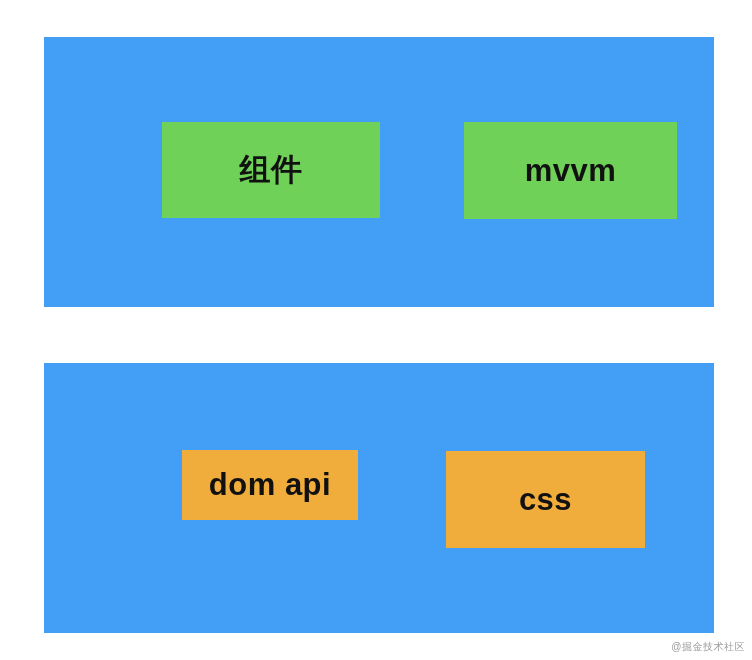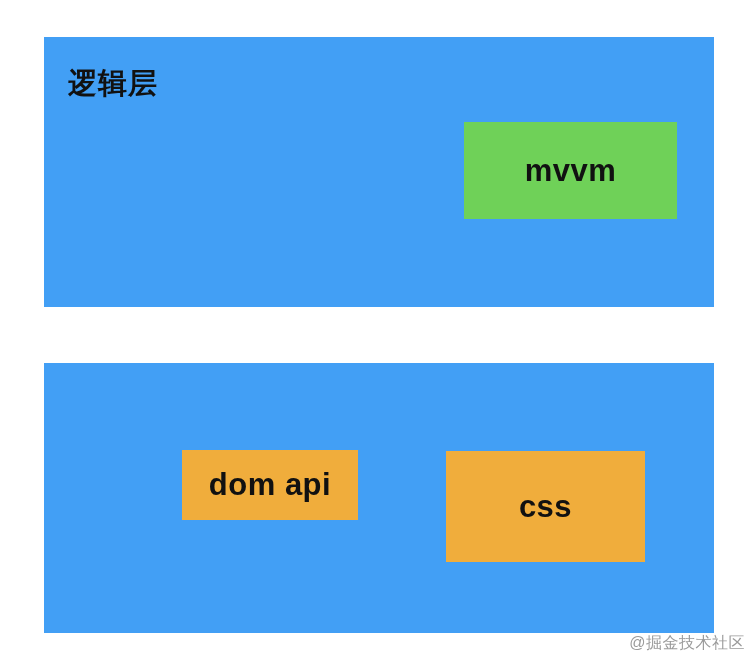--- a/index.html
+++ b/index.html
@@ -41,36 +41,36 @@
       font-size: 31px;
       font-weight: 700;
       color: var(--text, #111111);
       letter-spacing: 0.5px;
     }
     .node.green { background: var(--green, #6FD158); }
     .node.orange { background: var(--orange, #F0AD3C); }
     #box-component { left: 118px; top: 85px; width: 218px; height: 96px; }
     #box-mvvm      { left: 420px; top: 85px; width: 213px; height: 97px; }
     #box-domapi    { left: 138px; top: 87px; width: 176px; height: 70px; }
-    #box-css       { left: 402px; top: 88px; width: 199px; height: 111px; }
+    #box-css       { left: 402px; top: 88px; width: 199px; height: 97px; }
     .watermark {
       position: absolute;
       right: 7px;
       bottom: 6px;
-      font-size: 16px;
+      font-size: 10px;
       font-weight: 400;
       color: var(--watermark, #9b9b9b);
       letter-spacing: 0.5px;
     }
   </style>
 </head>
 <body style="--layer-bg: #429FF5; --green: #6FD158; --orange: #F0AD3C; --text: #111111; --watermark: #9b9b9b;">
 
 <div class="layer-panel" id="layer-logic">
-  <div class="layer-title">逻辑层</div>
+  <div class="node green" id="box-component">组件</div>
   <div class="node green" id="box-mvvm">mvvm</div>
 </div>
 
 <div class="layer-panel" id="layer-physical">
   <div class="node orange" id="box-domapi">dom api</div>
   <div class="node orange" id="box-css">css</div>
 </div>
 
 <div class="watermark">@掘金技术社区</div>
 

